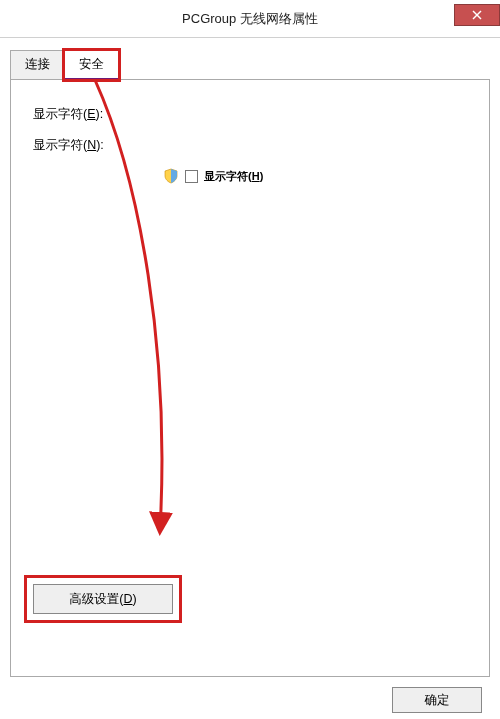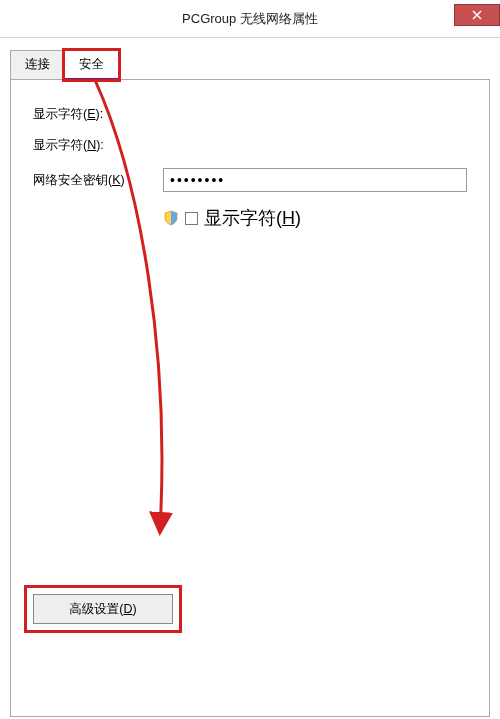--- a/index.html
+++ b/index.html
@@ -124,25 +124,25 @@
     gap: 6px;
   }
   .shield-icon {
     width: 16px; height: 16px;
   }
   .chk {
     width: 13px; height: 13px;
     border: 1px solid #777;
     background: #fff;
   }
-  .chk-label { font-size: 18px; }
+  .chk-label { font-size: 11px; font-weight: bold; }
   .chk-label .ak { text-decoration: underline; }
   .advanced-wrap {
     position: absolute;
-    bottom: 92px;
+    bottom: 62px;
     left: 22px;
   }
   .advanced-btn {
     width: 140px;
     height: 30px;
     border: 1px solid #888;
     background: #efefef;
     font-size: 12.5px;
     display: flex;
     align-items: center;
@@ -204,28 +204,20 @@
         <span>显示字符(</span><span class="ak">E</span><span>):</span>
       </div>
     </div>
 
     <div class="form-row">
       <div class="form-label">
         <span>显示字符(</span><span class="ak">N</span><span>):</span>
       </div>
     </div>
 
-    <div class="form-row">
-      <div class="form-label">
-        <span>网络安全密钥(</span><span class="ak">K</span><span>)</span>
-      </div>
-      <div class="textinput">
-        <span>••••••••</span>
-      </div>
-    </div>
 
     <div class="checkbox-row">
       <svg class="shield-icon" viewBox="0 0 16 16">
         <path d="M8 1 L14 3 V8 C14 11 11 14 8 15 C5 14 2 11 2 8 V3 Z" fill="#ffd24a" stroke="#c98a00" stroke-width="0.6"></path>
         <path d="M8 1 L14 3 V8 C14 11 11 14 8 15 V1 Z" fill="#4aa3ff" opacity="0.85"></path>
       </svg>
       <div class="chk"></div>
       <div class="chk-label">
         <span>显示字符(</span><span class="ak">H</span><span>)</span>
       </div>
@@ -234,20 +226,23 @@
     <div class="advanced-wrap highlight">
       <div class="advanced-btn">
         <span>高级设置(</span>
           <span class="ak">D</span>
           <span>)</span>
       </div>
     </div>
 
   </div>
 
+  <div class="button-row">
+    <div class="ok-btn">确定</div>
+  </div>
 </div>
 
 <svg class="arrow-overlay" viewBox="0 0 500 719">
   <defs>
     <marker id="arrowhead" markerWidth="8" markerHeight="8" refX="6" refY="4" orient="auto">
       <path d="M0,0 L8,4 L0,8 Z" fill="#d22020"></path>
     </marker>
   </defs>
   <path d="M 95 80 C 140 180, 170 350, 160 530" fill="none" stroke-width="3" marker-end="url(#arrowhead)" stroke="#d22020"></path>
 </svg>

